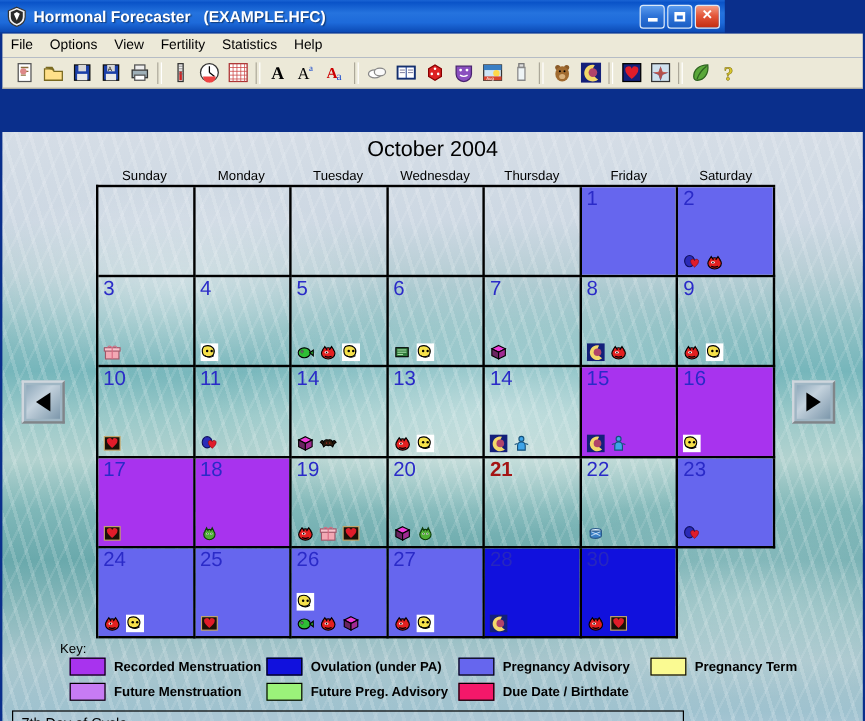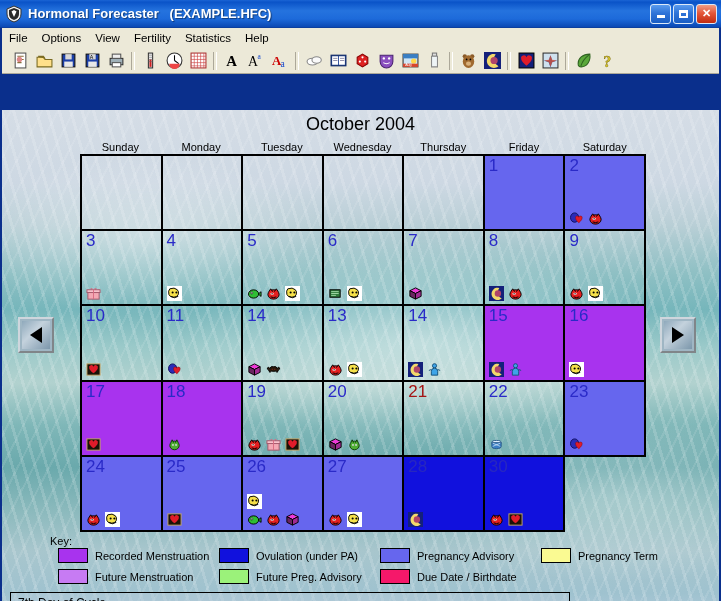--- a/index.html
+++ b/index.html
@@ -12,21 +12,21 @@
   #app {
     position: relative;
     width: 721px; height: 601px;
     background: #0a2f8c;
     box-sizing: border-box;
   }
 
   
   .titlebar {
     position: absolute; left: 0; top: 0;
-    width: 721px; height: 28px;
+    width: 604px; height: 28px;
     background: linear-gradient(to bottom,
         #1a64d4 0%, #0a53c8 8%, #2573de 40%, #1d6ada 70%, #0b49b4 100%);
     border-bottom: 1px solid #0c3f9e;
     display: flex; align-items: center;
     box-sizing: border-box;
   }
   .title-icon {
     width: 18px; height: 18px; margin: 0 5px 0 5px;
     flex: 0 0 auto;
     position: relative;
@@ -146,21 +146,21 @@
   }
   .cell .fill {
     position: absolute; inset: 0;
   }
   .daynum {
     position: absolute; left: 4px; top: 0px;
     font-size: 17px; color: #2a2ac8;
     line-height: 1.15;
     z-index: 2;
   }
-  .daynum.today { color: #a41414; font-weight: normal; }
+  .daynum.today { color: #a41414; font-weight: bold; }
   .daynum.dim { color: #3a3aa8; opacity: 0.55; }
   .icons {
     position: absolute; left: 4px; bottom: 3px;
     display: flex; gap: 4px; align-items: flex-end;
     z-index: 2;
   }
   .ic { width: 15px; height: 15px; display: block; }
 
   
   .navbtn {
@@ -186,20 +186,21 @@
     position: absolute; left: 16px; top: 425px;
     font-size: 11px; color: #000; padding-left: 32px;
   }
   .legend {
     position: absolute; left: 56px; top: 435px;
     width: 640px;
     display: grid;
     grid-template-columns: repeat(4, 1fr);
     grid-auto-rows: 21px;
     column-gap: 4px;
+    font-weight: bold;
   }
   .legend-item { display: flex; align-items: center; gap: 7px; }
   .swatch {
     width: 30px; height: 15px;
     border: 1px solid #000;
     box-sizing: border-box;
     flex: 0 0 auto;
   }
   .legend-text { font-size: 11px; color: #000; white-space: nowrap; }
 

